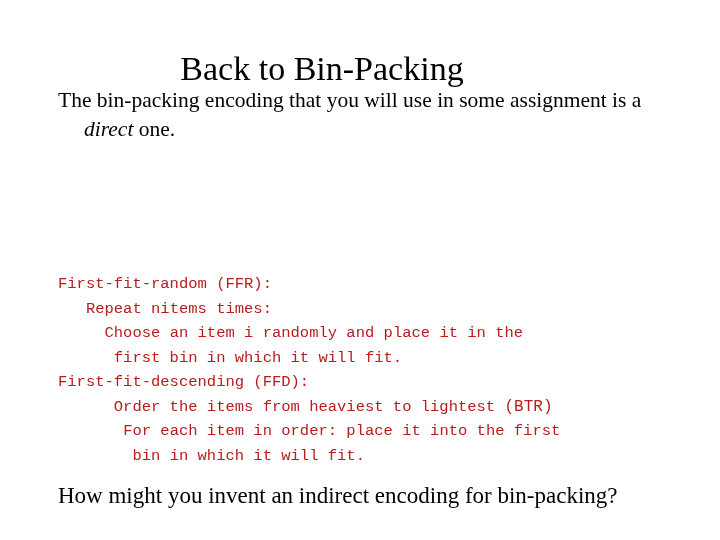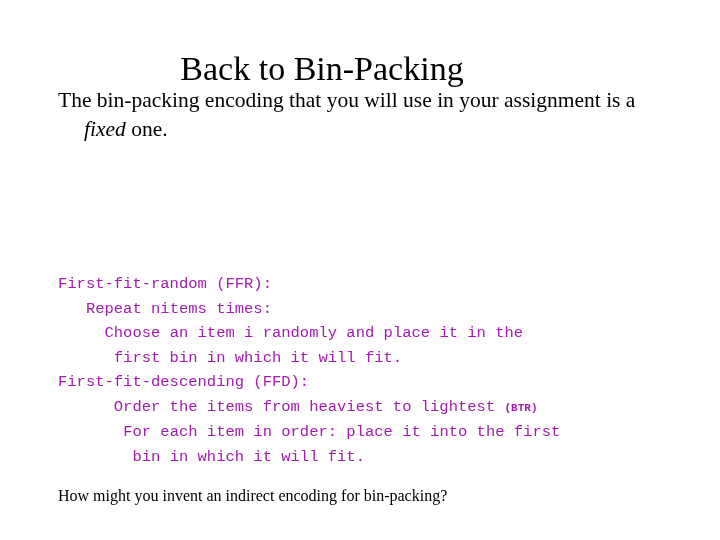--- a/index.html
+++ b/index.html
@@ -58,55 +58,54 @@
 
   
   #code-block {
     position: absolute;
     top: 272px;
     left: 58px;
     width: 620px;
     font-family: "Liberation Mono", "DejaVu Sans Mono", monospace;
     font-size: 15.5px;
     line-height: 24.5px;
-    color: #a21caf;
+    color: #b91c1c;
     white-space: pre;
   }
   .code-line {
     white-space: pre;
     font-family: "Liberation Mono", "DejaVu Sans Mono", monospace;
   }
   .code-line .mono-italic {
   }
   .code-line .mono-small {
-    font-size: 11px;
-    font-weight: bold;
+    font-size: 16px;
   }
 
   
   #closing-line {
     position: absolute;
     top: 482px;
     left: 58px;
     width: 620px;
     font-family: "Liberation Serif", "DejaVu Serif", serif;
-    font-size: 16px;
+    font-size: 23px;
     line-height: 28px;
     color: #000000;
     white-space: nowrap;
   }
 </style>
 </head>
 <body>
 
 <div id="slide">
 
   <h1 id="slide-title">Back to Bin-Packing</h1>
 
   <div id="body-block">
-      <p class="body-para"><span>The bin-packing encoding that you will use in your assignment is a </span><span class="em-italic">fixed</span><span> one.</span></p>
+      <p class="body-para"><span>The bin-packing encoding that you will use in some assignment is a </span><span class="em-italic">direct</span><span> one.</span></p>
     </div>
 
   <div id="code-block"><div class="code-line"><span></span><span>First-fit-random (FFR):</span></div><div class="code-line"><span>   </span><span>Repeat </span><span class="mono-italic">nitems</span><span> times:</span></div><div class="code-line"><span>     </span><span>Choose an item </span><span class="mono-italic">i</span><span> randomly and place it in the</span></div><div class="code-line"><span>      </span><span>first bin in which it will fit.</span></div><div class="code-line"><span></span><span>First-fit-descending (FFD):</span></div><div class="code-line"><span>      </span><span>Order the items from heaviest to lightest </span><span class="mono-small">(BTR)</span></div><div class="code-line"><span>       </span><span>For each item in order: place it into the first</span></div><div class="code-line"><span>        </span><span>bin in which it will fit.</span></div></div>
 
   <div id="closing-line">How might you invent an indirect encoding for bin-packing?</div>
 
 </div>
 
 </body></html>

